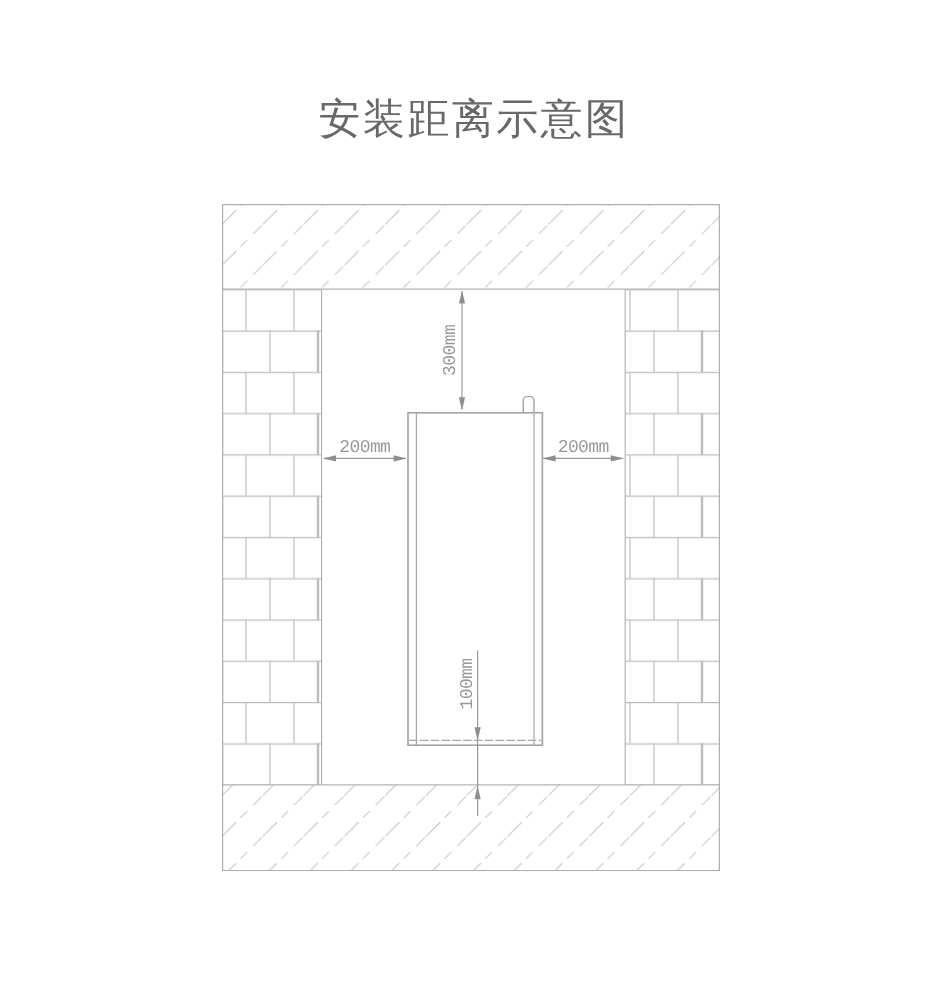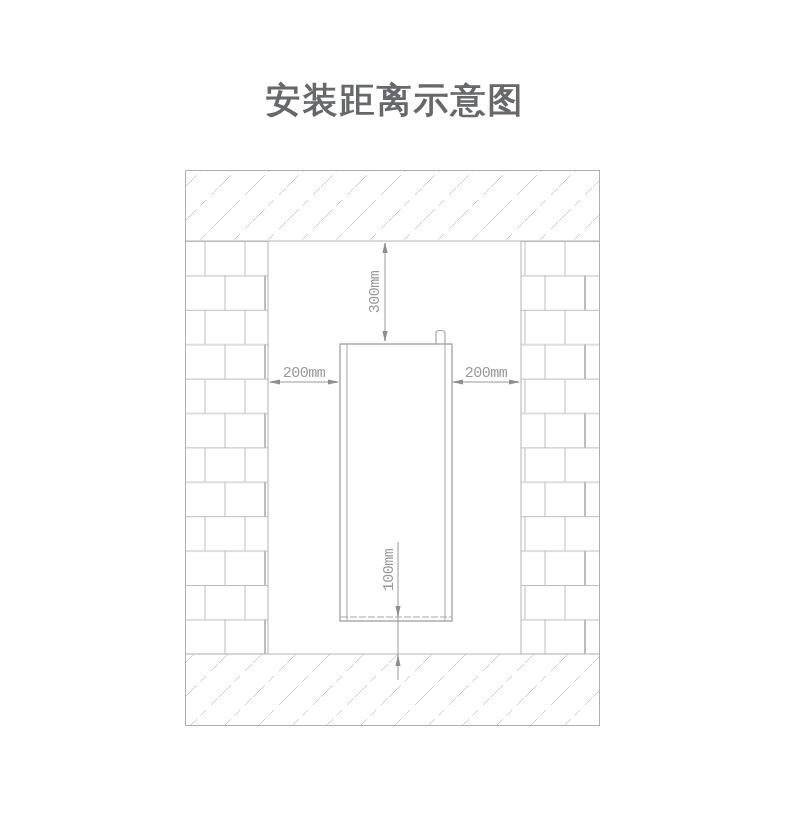--- a/index.html
+++ b/index.html
@@ -17,21 +17,21 @@
   }
   .title {
     position: absolute;
     top: 80px;
     left: 0;
     right: 0;
     margin: 0;
     text-align: center;
     font-size: 35px;
     line-height: 1.15;
-    font-weight: 700;
+    font-weight: 400;
     letter-spacing: 2px;
     color: #67686a;
     font-family: "Liberation Sans", "DejaVu Sans", sans-serif;
   }
   .diagram {
     position: absolute;
     left: 185px;
     top: 170px;
   }
   .dim-text {

